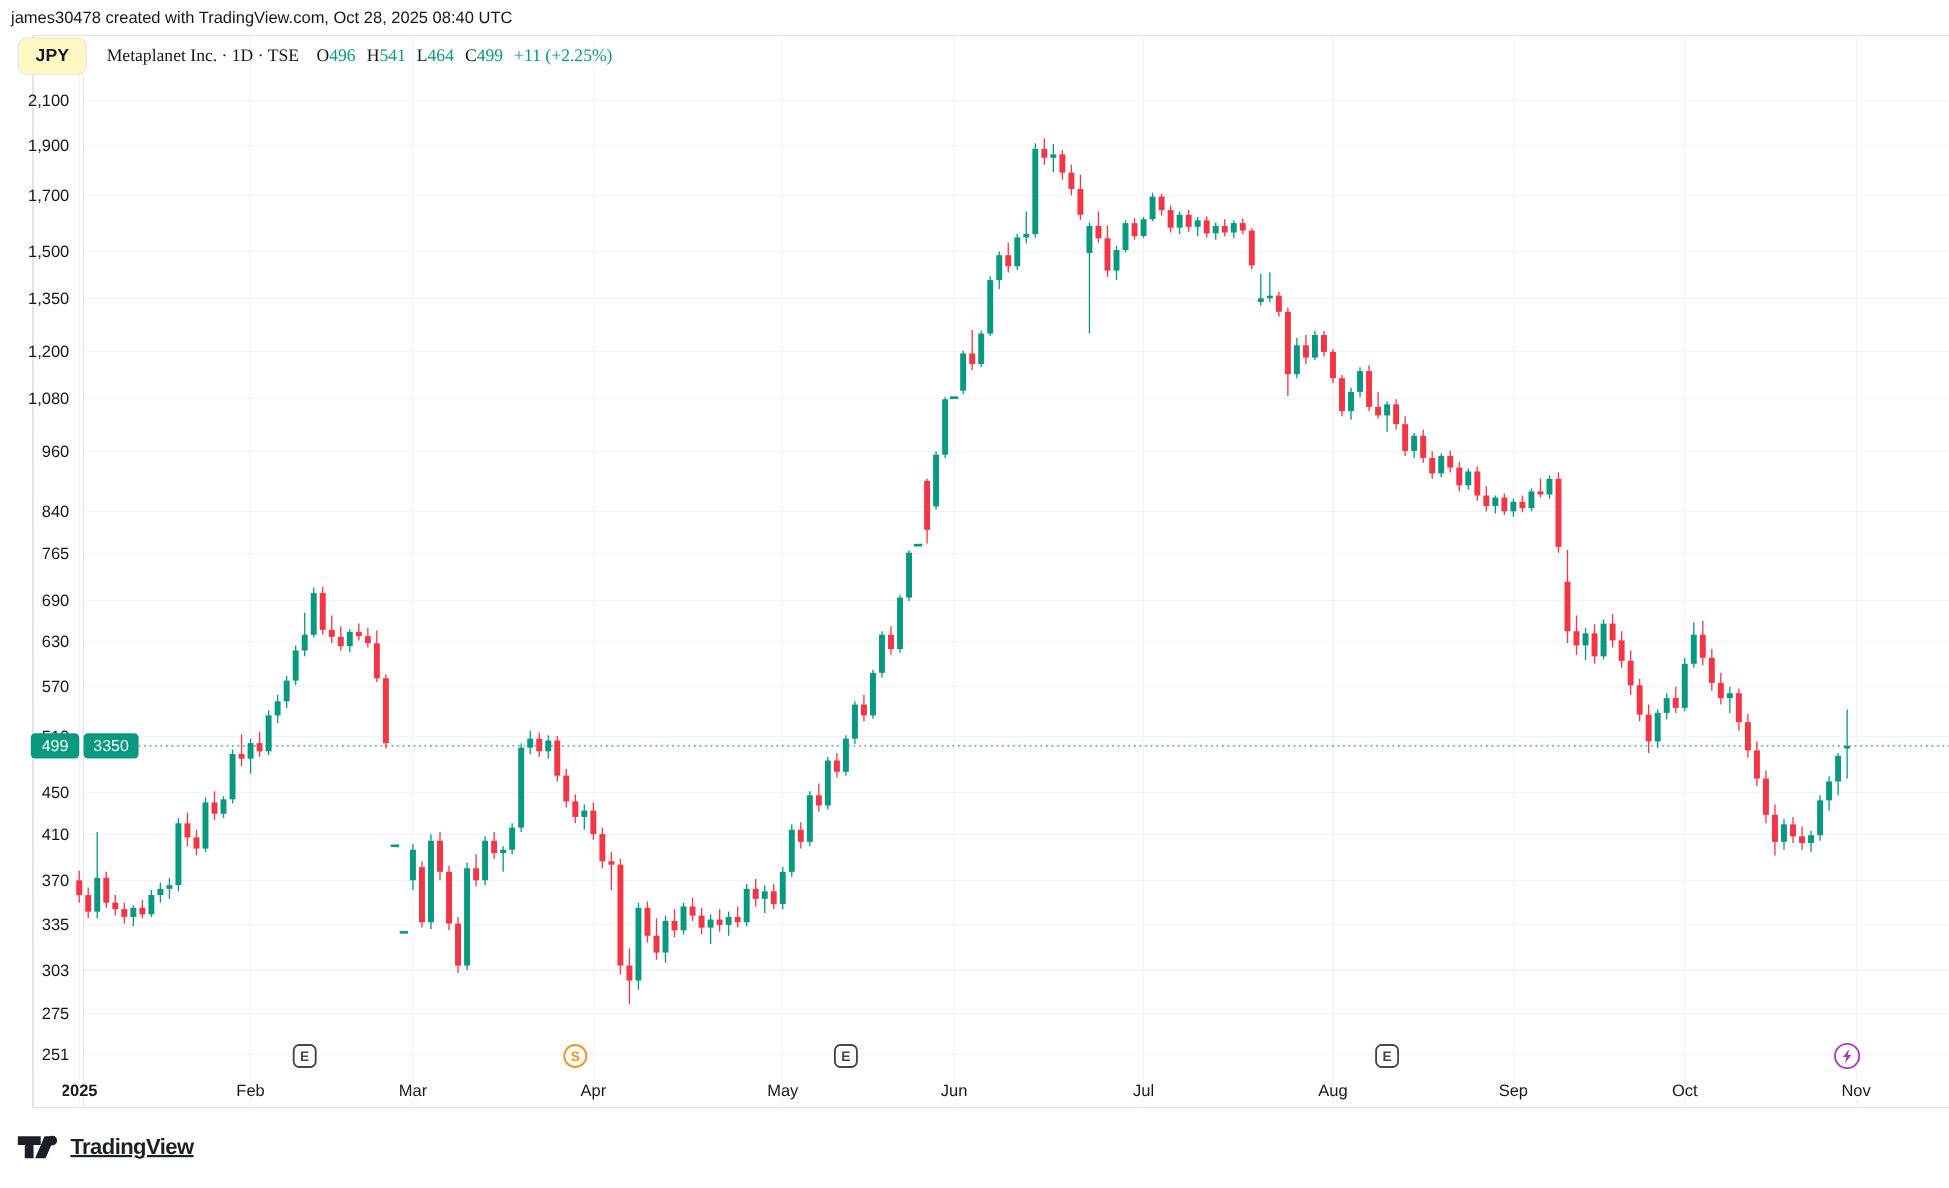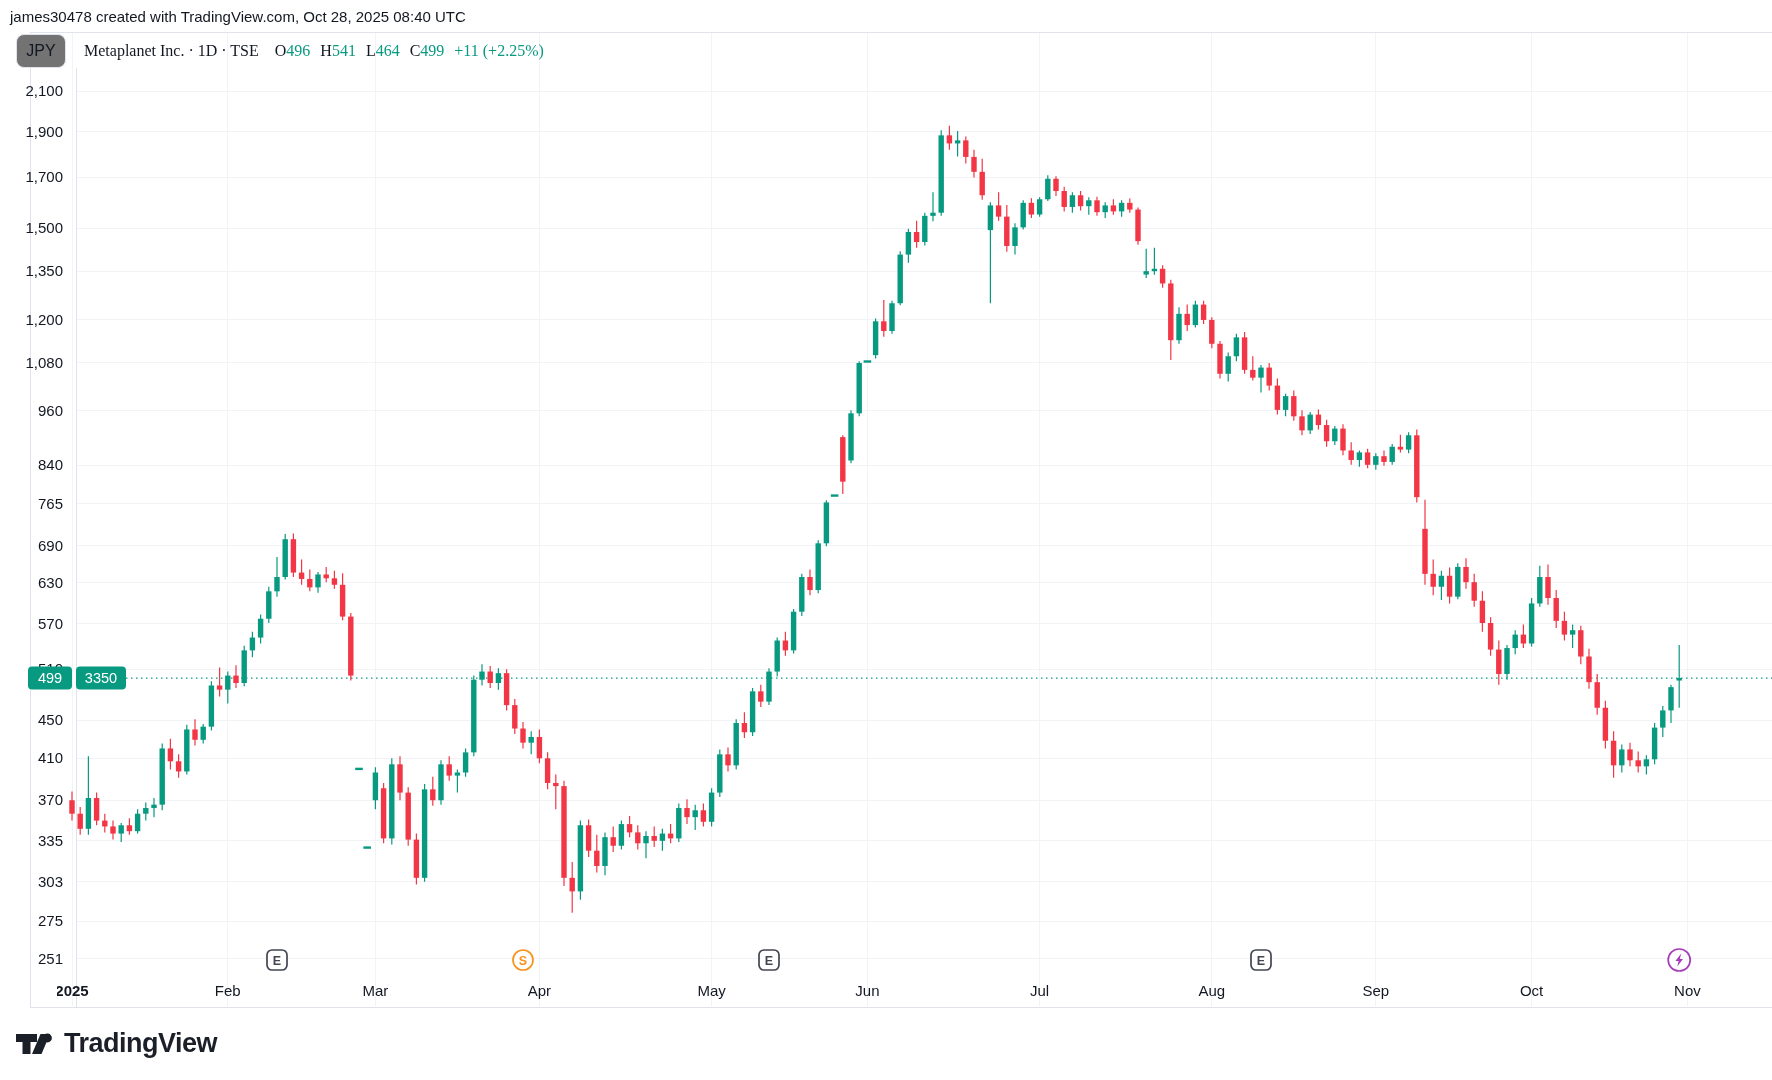--- a/index.html
+++ b/index.html
@@ -3,31 +3,31 @@
 <meta charset="utf-8">
 <style>
   * { margin:0; padding:0; box-sizing:border-box; }
   html,body { width:1772px; height:1080px; background:#ffffff; overflow:hidden;
               font-family:"Liberation Sans","DejaVu Sans",sans-serif; }
   #stage { position:relative; width:1772px; height:1080px; background:#fff;border-radius:20px; }
 
   .attribution { position:absolute; left:10px; top:8px; font-size:15px; color:#131722; }
 
   .chart-header { position:absolute; left:16px; top:33px; height:36px; display:flex; align-items:center; z-index:5; }
-  .jpy-chip { width:50px; height:34px; border:1px solid #e0e3eb; border-radius:8px; background:#737373;
+  .jpy-chip { width:63px; height:34px; border:1px solid #e0e3eb; border-radius:8px; background:#fef9c3;
               display:flex; align-items:center; justify-content:center;
-              font-size:16px; color:#131722; cursor:pointer; }
+              font-size:16px; color:#131722; cursor:pointer;font-weight:bold; }
   .symbol-row { margin-left:18px; font-size:16px; color:#131722; white-space:nowrap;font-family:Liberation Serif, serif; }
   .symbol-row .val { color:#089981; }
   .symbol-row .sep { display:inline-block; width:6px; }
 
   #chart-svg { position:absolute; left:0; top:0; }
 
   .tv-logo { position:absolute; left:16px; top:1028px; display:flex; align-items:center; z-index:5; cursor:pointer; }
-  .tv-logo-text { margin-left:10px; font-size:27px; font-weight:bold; color:#1b1f27; letter-spacing:-0.5px; }
+  .tv-logo-text { margin-left:10px; font-size:20px; font-weight:bold; color:#1b1f27; letter-spacing:-0.5px;text-decoration:underline; }
 </style>
 </head>
 <body>
 <div id="stage">
 
   <div class="attribution">james30478 created with TradingView.com, Oct 28, 2025 08:40 UTC</div>
 
   <div class="chart-header">
     <div class="jpy-chip">JPY</div>
     <div class="symbol-row">

